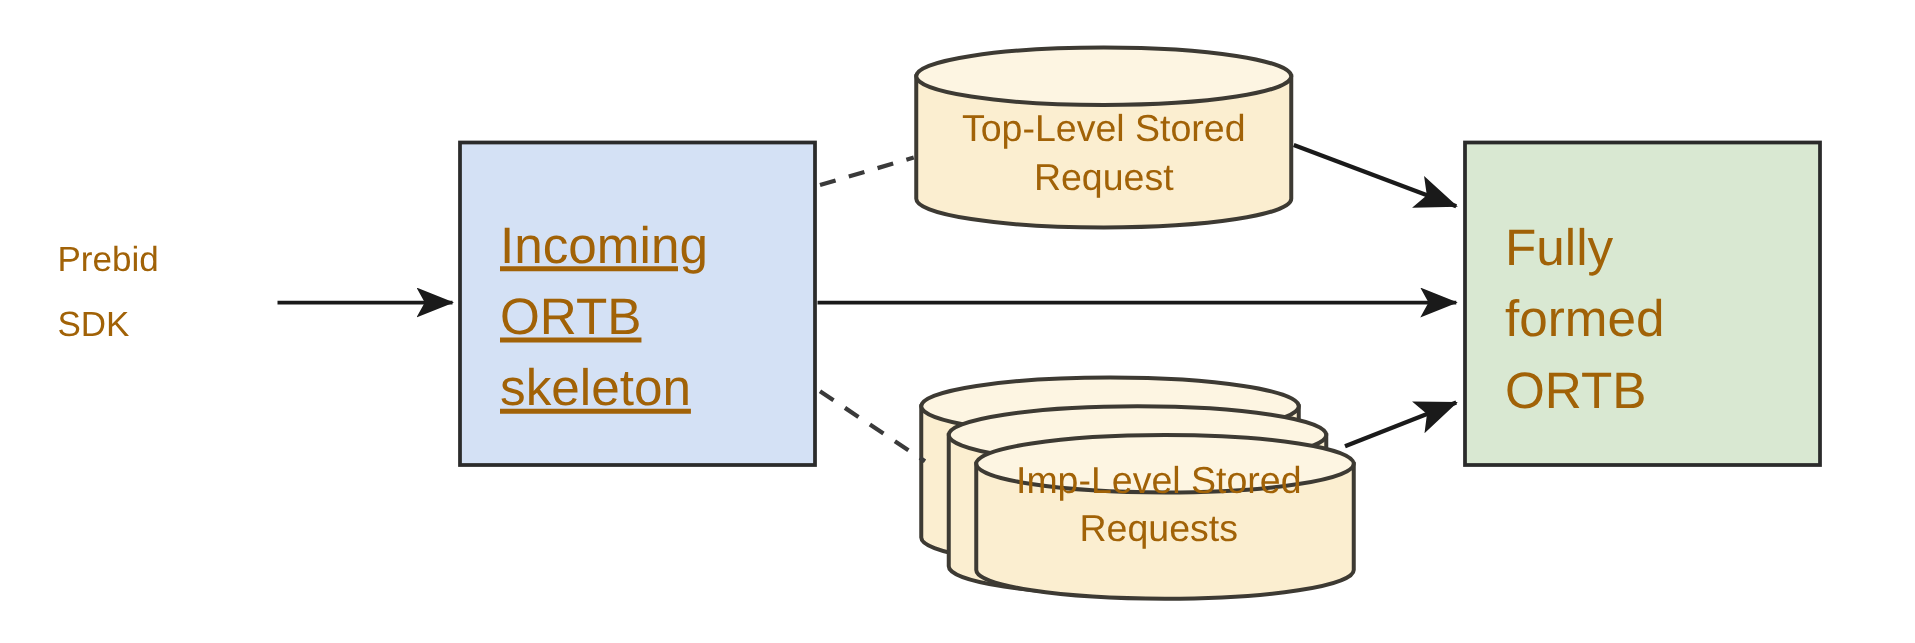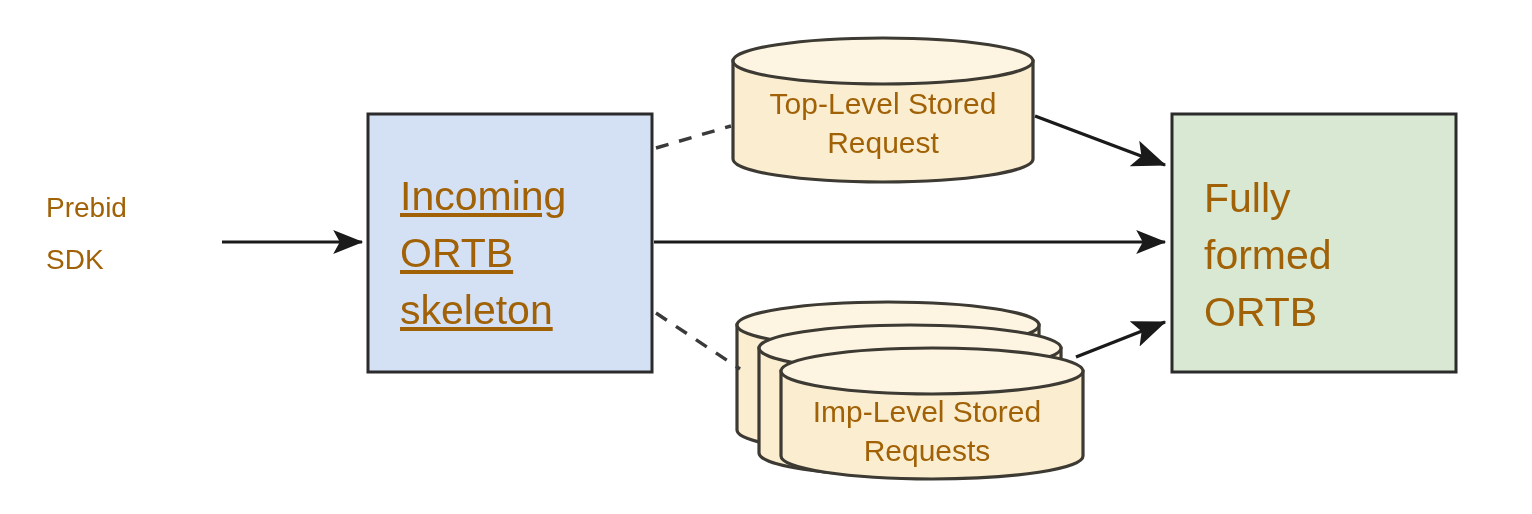--- a/index.html
+++ b/index.html
@@ -63,21 +63,21 @@
     line-height: 39px;
     text-align: center;
   }
   .label-toplevel {
     left: 732px;
     top: 84px;
     width: 302px;
   }
   .label-implevel {
     left: 776px;
-    top: 392px;
+    top: 365px;
     width: 302px;
   }
 </style>
 </head>
 <body>
 
 <div id="canvas">
 
   <svg id="svg-layer" viewBox="0 0 1532 514" xmlns="http://www.w3.org/2000/svg">
     <defs>

